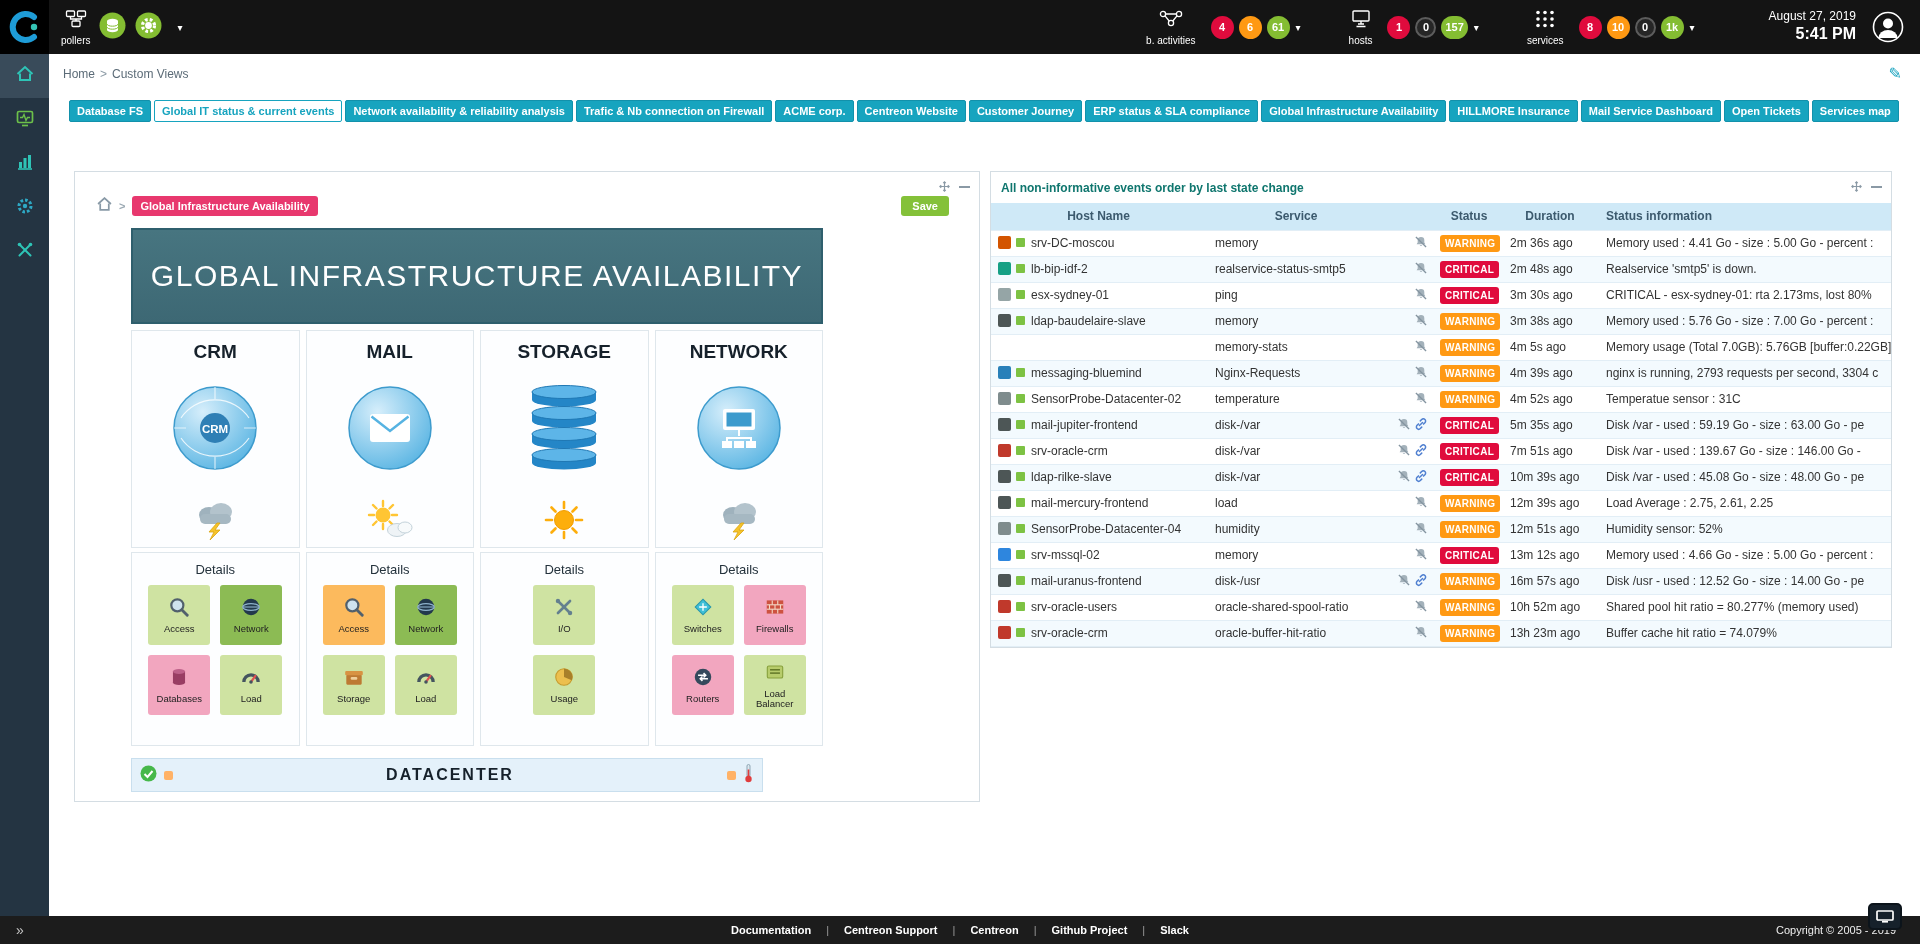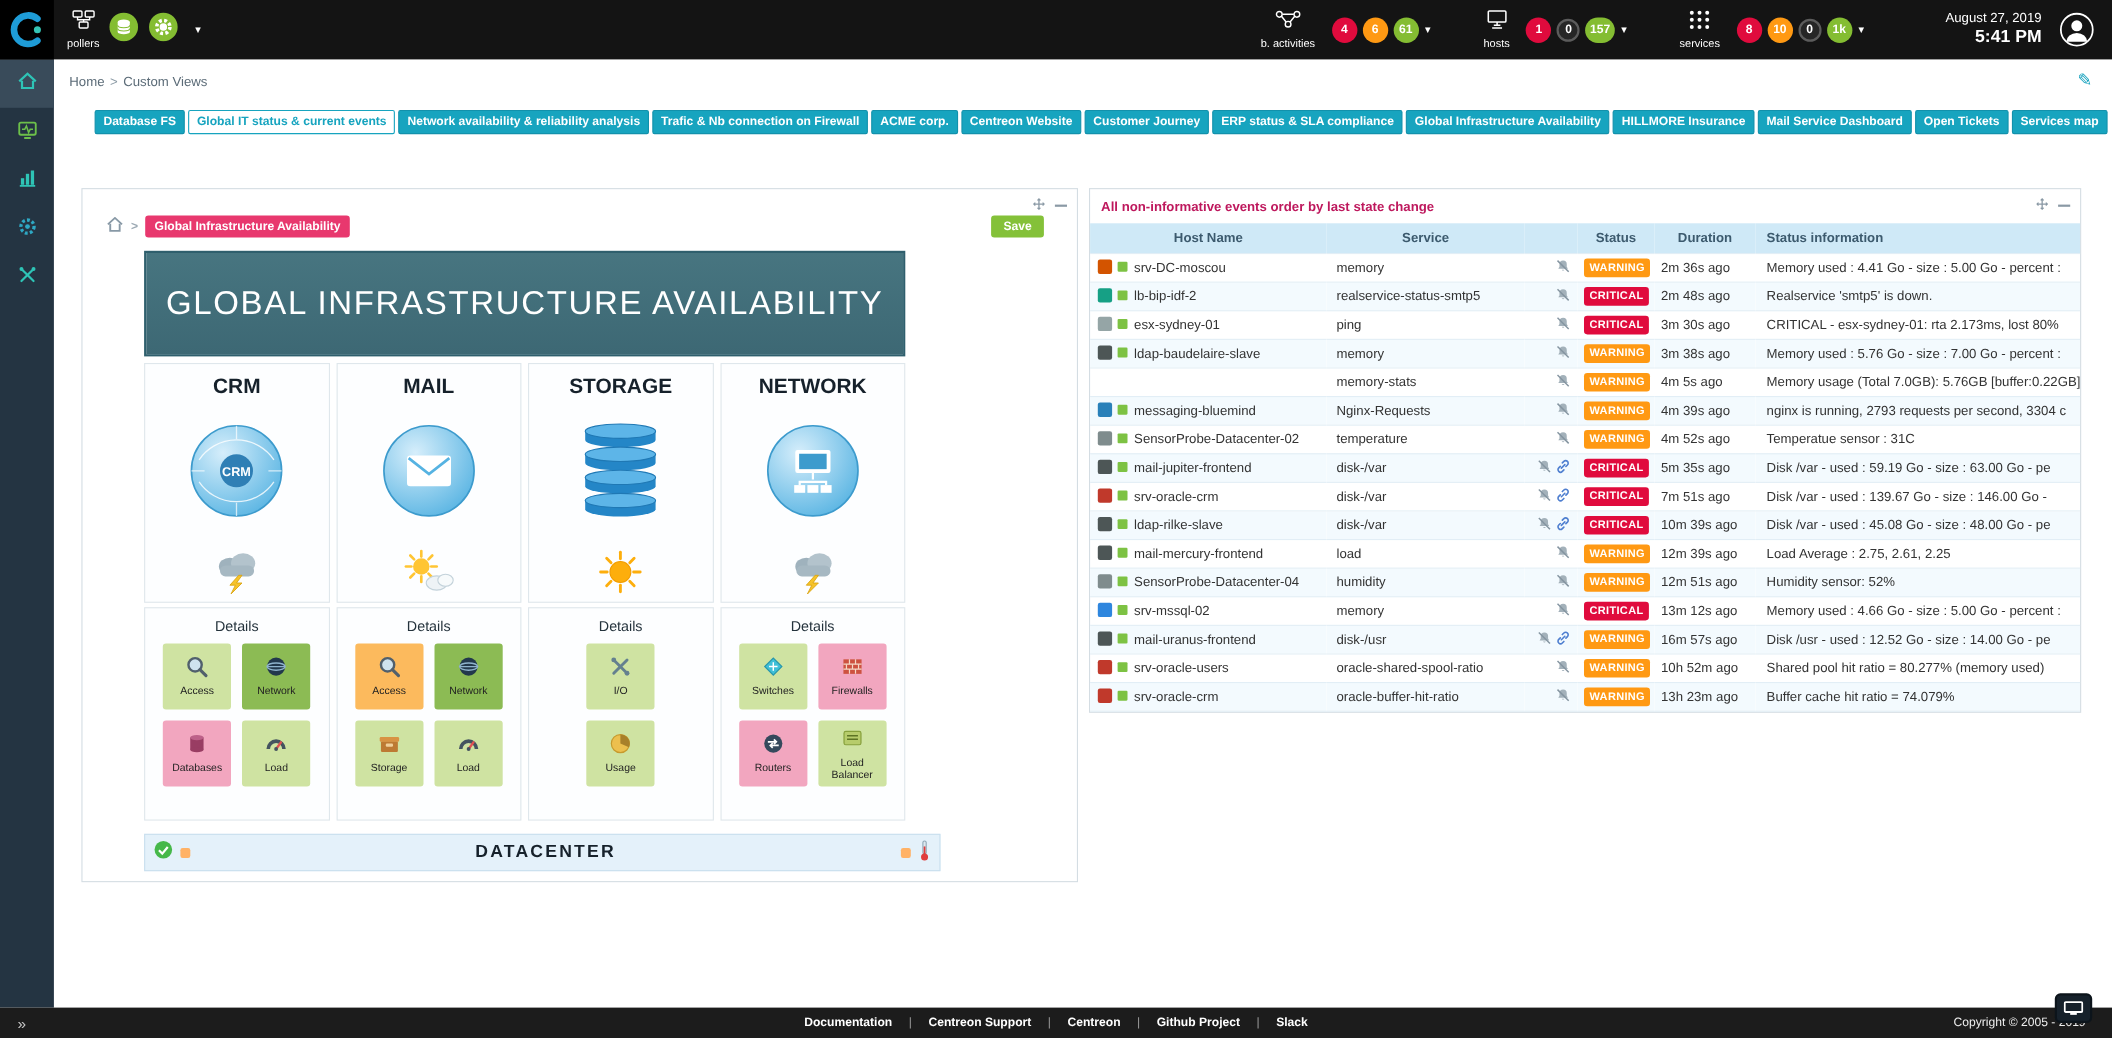--- a/index.html
+++ b/index.html
@@ -38,21 +38,21 @@
   .side-item.active { background:#394b5a; }
 
   
   .crumbbar { position:absolute; top:54px; left:49px; right:0; height:40px; display:flex;
     align-items:center; padding:0 18px 0 14px; background:#fff; }
   .crumb { font-size:12px; color:#5b6b77; }
   .crumb-sep { margin:0 5px; color:#8b9aa5; font-size:12px; }
   .pencil { margin-left:auto; color:#18a3bf; font-size:16px; line-height:1; }
 
   
-  .tabswrap { position:absolute; top:100px; left:86px; right:8px; z-index:3; }
+  .tabswrap { position:absolute; top:100px; left:69px; right:8px; z-index:3; }
   .tabrow { display:flex; gap:3px; margin-bottom:5px; }
   .tab { background:#17a4bf; border:1px solid #1291ab; color:#fff; font-size:11px; font-weight:bold;
     padding:4px 7px; border-radius:2px; white-space:nowrap; }
   .tab.active { background:#fff; color:#17a4bf; border-color:#17a4bf; }
 
   
   .panel { position:absolute; background:#fff; border:1px solid #d4dde3; }
   .panel-left  { left:74px;  top:171px; width:906px; height:631px; }
   .panel-right { left:990px; top:171px; width:902px; }
   .panel-controls { position:absolute; top:6px; right:9px; display:flex; gap:9px;
@@ -77,30 +77,30 @@
   .cat-name { font-size:19px; font-weight:bold; color:#16212b; margin-top:10px; }
   .cat-icon { flex:1; display:flex; align-items:center; justify-content:center; }
   .cat-weather { height:54px; display:flex; align-items:center; justify-content:center; }
   .det-card { border:1px solid #dfe7ec; height:194px; background:#fdfeff; }
   .det-title { font-size:13px; color:#24323c; margin:9px 0 8px; text-align:center; }
   .tile-grid { display:grid; grid-template-columns:repeat(2,62px); gap:10px; justify-content:center; }
   .tile-grid.single { grid-template-columns:62px; }
   .tile { width:62px; height:60px; border-radius:3px; display:flex; flex-direction:column;
     align-items:center; justify-content:center; padding:2px; }
   .tile-label { font-size:9.5px; color:#222; margin-top:2px; text-align:center; line-height:1.1; }
-  .band { margin:12px 0 0 56px; width:724px; display:flex; gap:10px; }
+  .band { margin:12px 0 0 56px; width:632px; display:flex; gap:10px; }
   .band-box { flex:1; height:34px; background:#e4f1fa; border:1px solid #c9dfee; display:flex;
     align-items:center; padding:0 8px; font-size:16px; letter-spacing:2px; color:#16212b; font-weight:bold; }
   .band-text { flex:1; text-align:center; }
   .sq { width:9px; height:9px; border-radius:2px; display:inline-block; }
   .sq-orange { background:#ffb266; } .sq-pink { background:#f8a0c0; }
   .band-ic { display:flex; align-items:center; gap:7px; }
 
   
-  .ev-title { font-size:12px; font-weight:bold; color:#be185d; padding:9px 10px 8px; }
+  .ev-title { font-size:12px; font-weight:bold; color:#0f766e; padding:9px 10px 8px; }
   table.ev { width:100%; border-collapse:collapse; table-layout:fixed; font-size:12px; }
   table.ev thead th { background:#cfe9f7; color:#3c5a6e; font-size:12px; font-weight:bold;
     height:27px; padding:0 6px; text-align:center; }
   table.ev thead th.h-info { text-align:left; padding-left:10px; }
   table.ev td { height:26px; padding:2px 6px; color:#333; white-space:nowrap; overflow:hidden; }
   table.ev tr { border-bottom:1px solid #e2eef6; }
   table.ev tr.alt { background:#f3fafe; }
   .os-ic { width:13px; height:13px; border-radius:2px; display:inline-block; margin-right:5px; vertical-align:-2px; }
   .ok-sq { width:9px; height:9px; background:#7dc243; border-radius:1px; display:inline-block;
     margin-right:6px; vertical-align:0px; }

